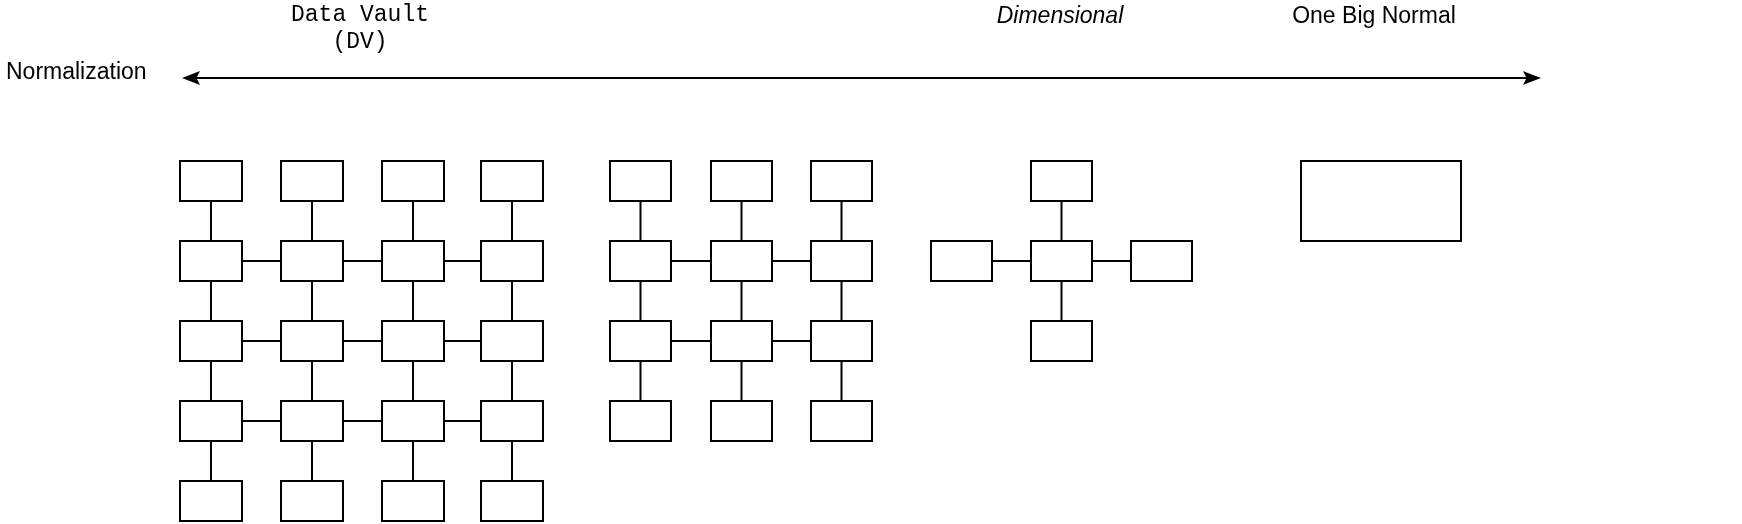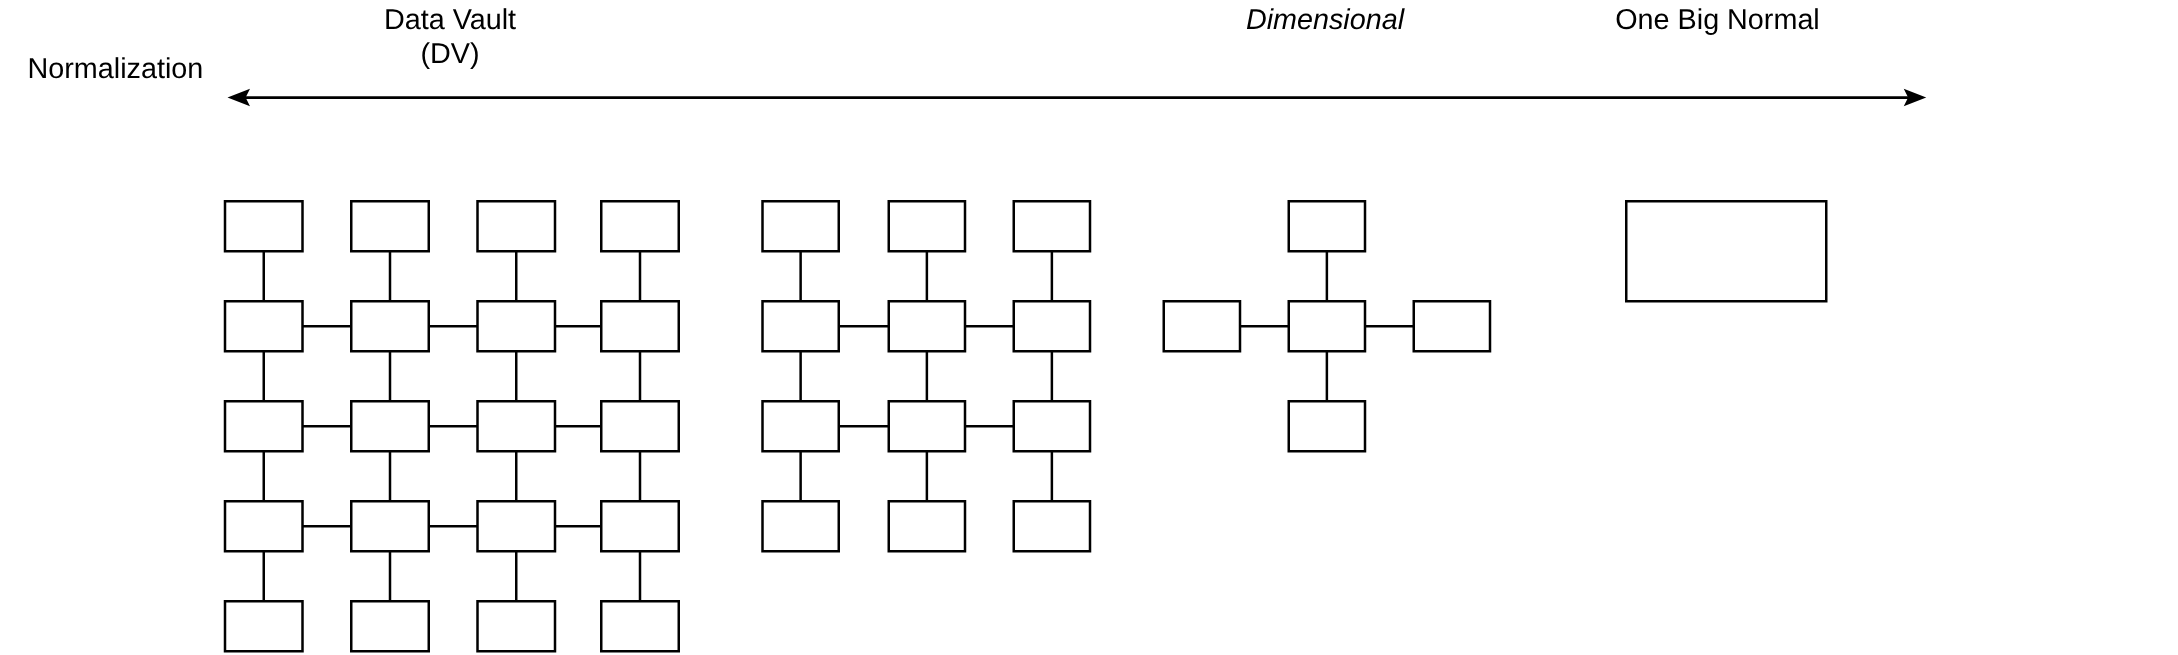--- a/index.html
+++ b/index.html
@@ -8,38 +8,37 @@
     position: relative;
     width: 1742px;
     height: 524px;
     background: #ffffff;
     overflow: hidden;
     font-family: "Liberation Sans", sans-serif;
     color: #000000;
   }
   .endpoint-label {
     position: absolute;
-    top: 41px;
+    top: 58px;
     font-size: 23px;
     line-height: 27px;
     white-space: nowrap;
-    margin-left: 16px;
   }
   .endpoint-left  { left: 6px; }
   .endpoint-right { right: 1px; }
   .method-label {
     position: absolute;
     top: 2px;
     width: 320px;
     text-align: center;
     font-size: 23px;
     line-height: 27px;
     white-space: nowrap;
   }
-  .method-dv   { left: 200px; }
+  .method-dv   { left: 200px; font-family: Liberation Mono, monospace; }
   .method-3nf  { left: 552px; }
   .method-dim  { left: 900px; font-style: italic; }
   .method-obt  { left: 1214px; }
   #scene {
     position: absolute;
     left: 0;
     top: 0;
   }
 </style>
 </head>

